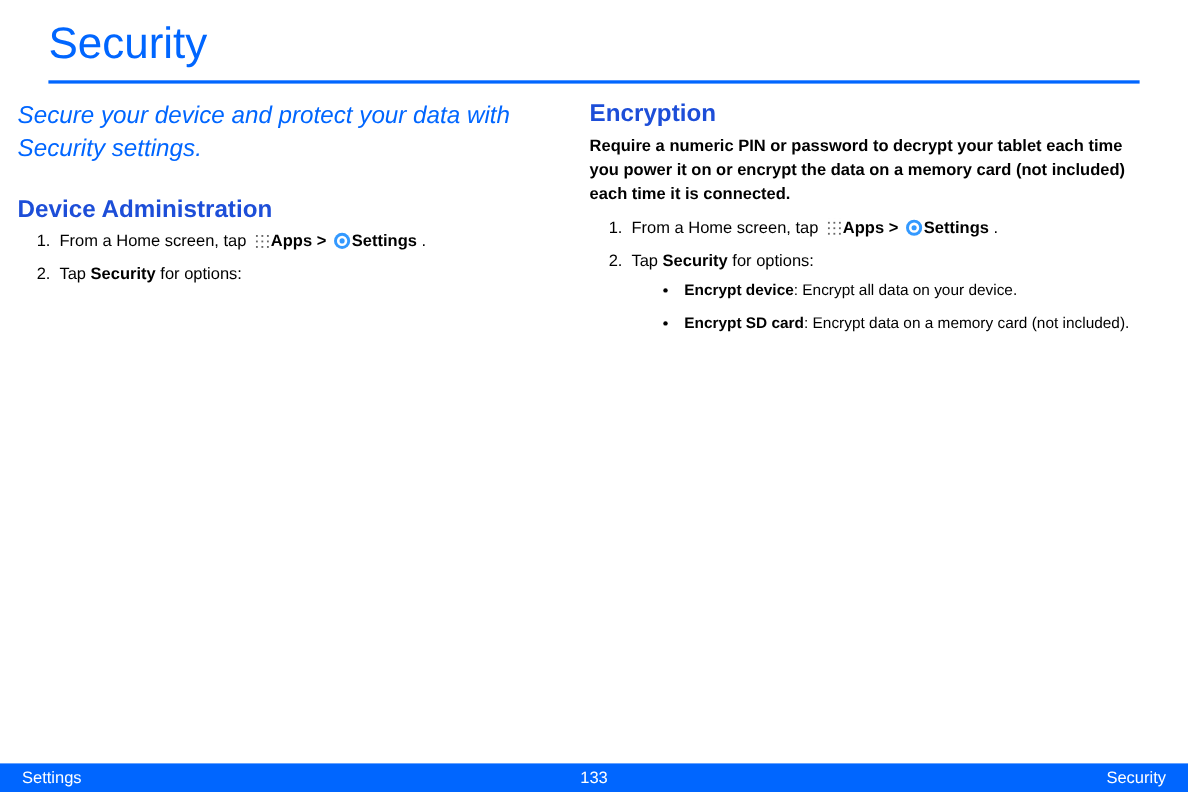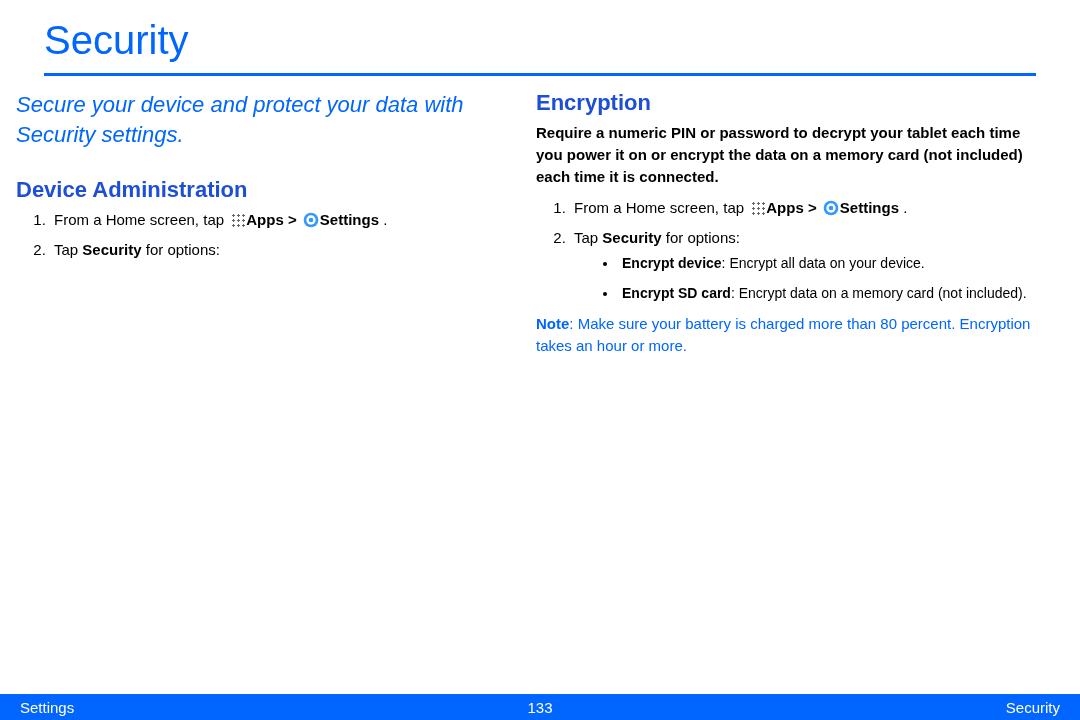--- a/index.html
+++ b/index.html
@@ -160,23 +160,20 @@
       </li>
       <li>
         <span>Tap </span><span class="bold">Security</span><span> for options:</span>
         <ul>
           <li><span class="bold">Encrypt device</span><span>: Encrypt all data on your device.</span></li>
           <li><span class="bold">Encrypt SD card</span><span>: Encrypt data on a memory card (not included).</span></li>
         </ul>
       </li>
     </ol>
 
-    <p class="note">
-      <span class="bold">Note</span><span>: Make sure your battery is charged more than 80 percent. Encryption takes an hour or more.</span>
-    </p>
   </div>
 
 </div>
 
 <div class="footer">
   <span>Settings</span>
   <span class="footer-center">133</span>
   <span>Security</span>
 </div>
 

